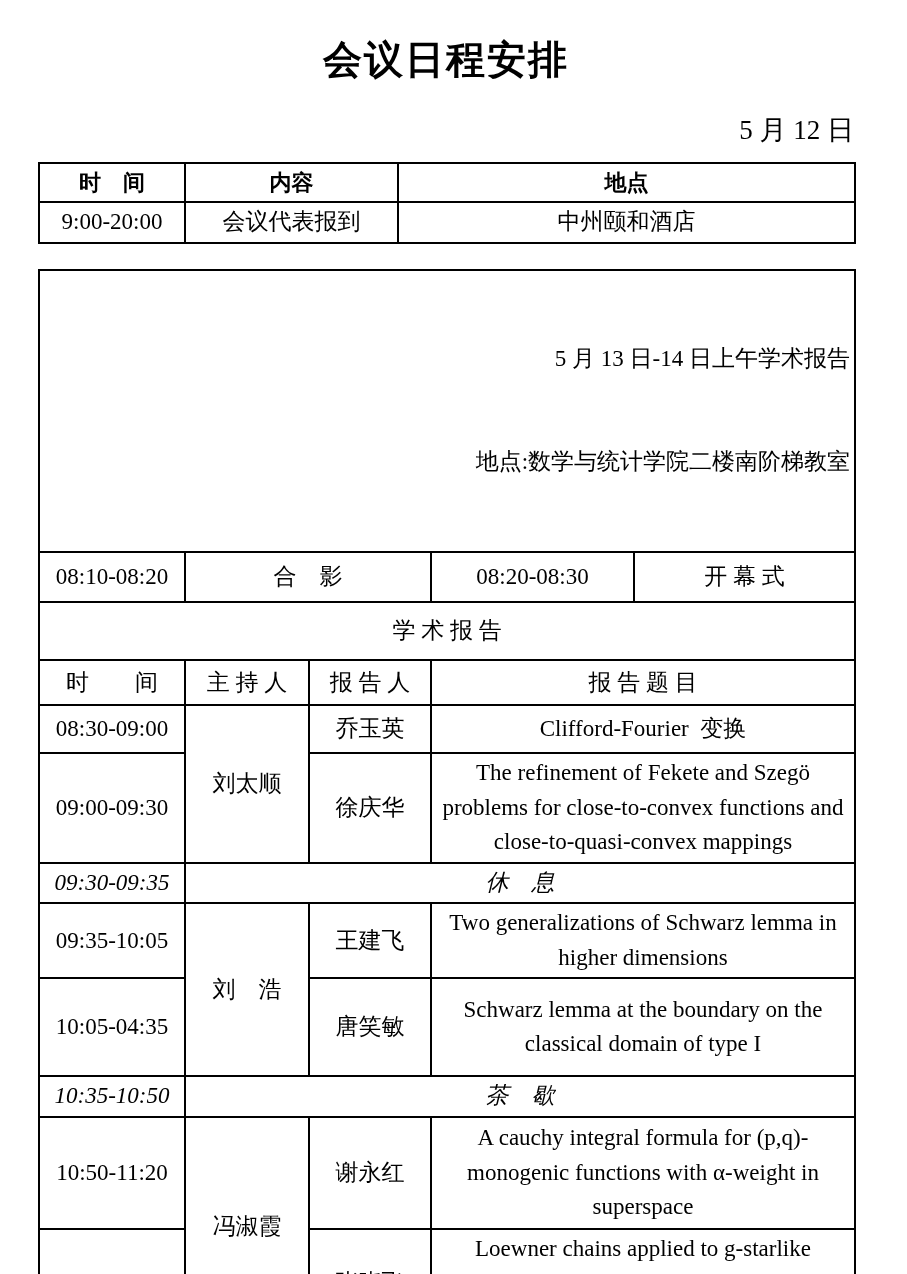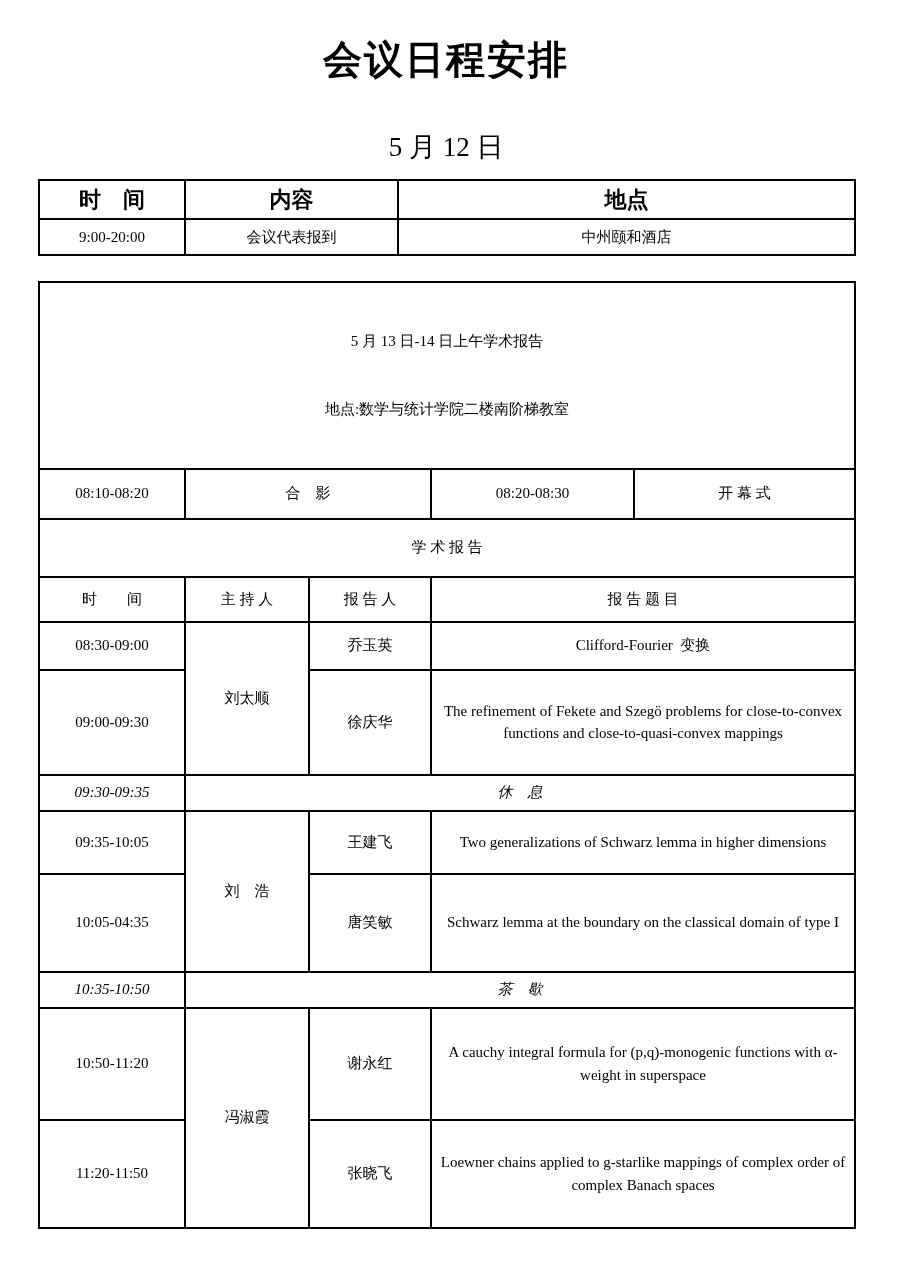--- a/index.html
+++ b/index.html
@@ -21,55 +21,55 @@
   }
   .doc-title {
     padding-top: 33px;
     text-align: center;
     font-family: "Liberation Sans", "DejaVu Sans", sans-serif;
     font-weight: bold;
     font-size: 39px;
     letter-spacing: 2px;
   }
   .date-heading {
-    margin-top: 42px;
-    text-align: center;
+    margin-top: 25px;
+    text-align: right;
     font-size: 27px;
   }
   table {
     border-collapse: collapse;
     table-layout: fixed;
     width: 816px;
   }
   td {
     border: 2px solid #000000;
     text-align: center;
     vertical-align: middle;
-    font-size: 15px;
+    font-size: 23px;
     line-height: 1.5;
     padding: 2px 4px;
     white-space: pre-wrap;
     overflow: hidden;
   }
   .table-day1 { margin-top: 14px; }
   .table-day1 td { height: 36px; }
   .table-day1 .hdr td { font-weight: bold; font-size: 22px; }
   .table-schedule { margin-top: 25px; }
   .r-title   { height: 67px; }
   .r-photo   { height: 50px; }
   .r-section { height: 58px; }
   .r-colhead { height: 45px; }
   .r-talk1   { height: 48px; }
   .r-talk2   { height: 105px; }
   .r-break   { height: 36px; font-style: italic; }
   .r-talk3   { height: 63px; }
   .r-talk4   { height: 98px; }
   .r-talk5   { height: 112px; padding-left: 24px; }
   .r-talk6   { height: 108px; }
-  .two-line div { line-height: 1.52; }
+  .two-line div { line-height: 1.52; text-align: right; }
 </style>
 </head>
 <body>
 
 <div class="page">
   <div class="content">
 
     <h1 class="doc-title">会议日程安排</h1>
     <div class="date-heading">5 月 12 日</div>
 

